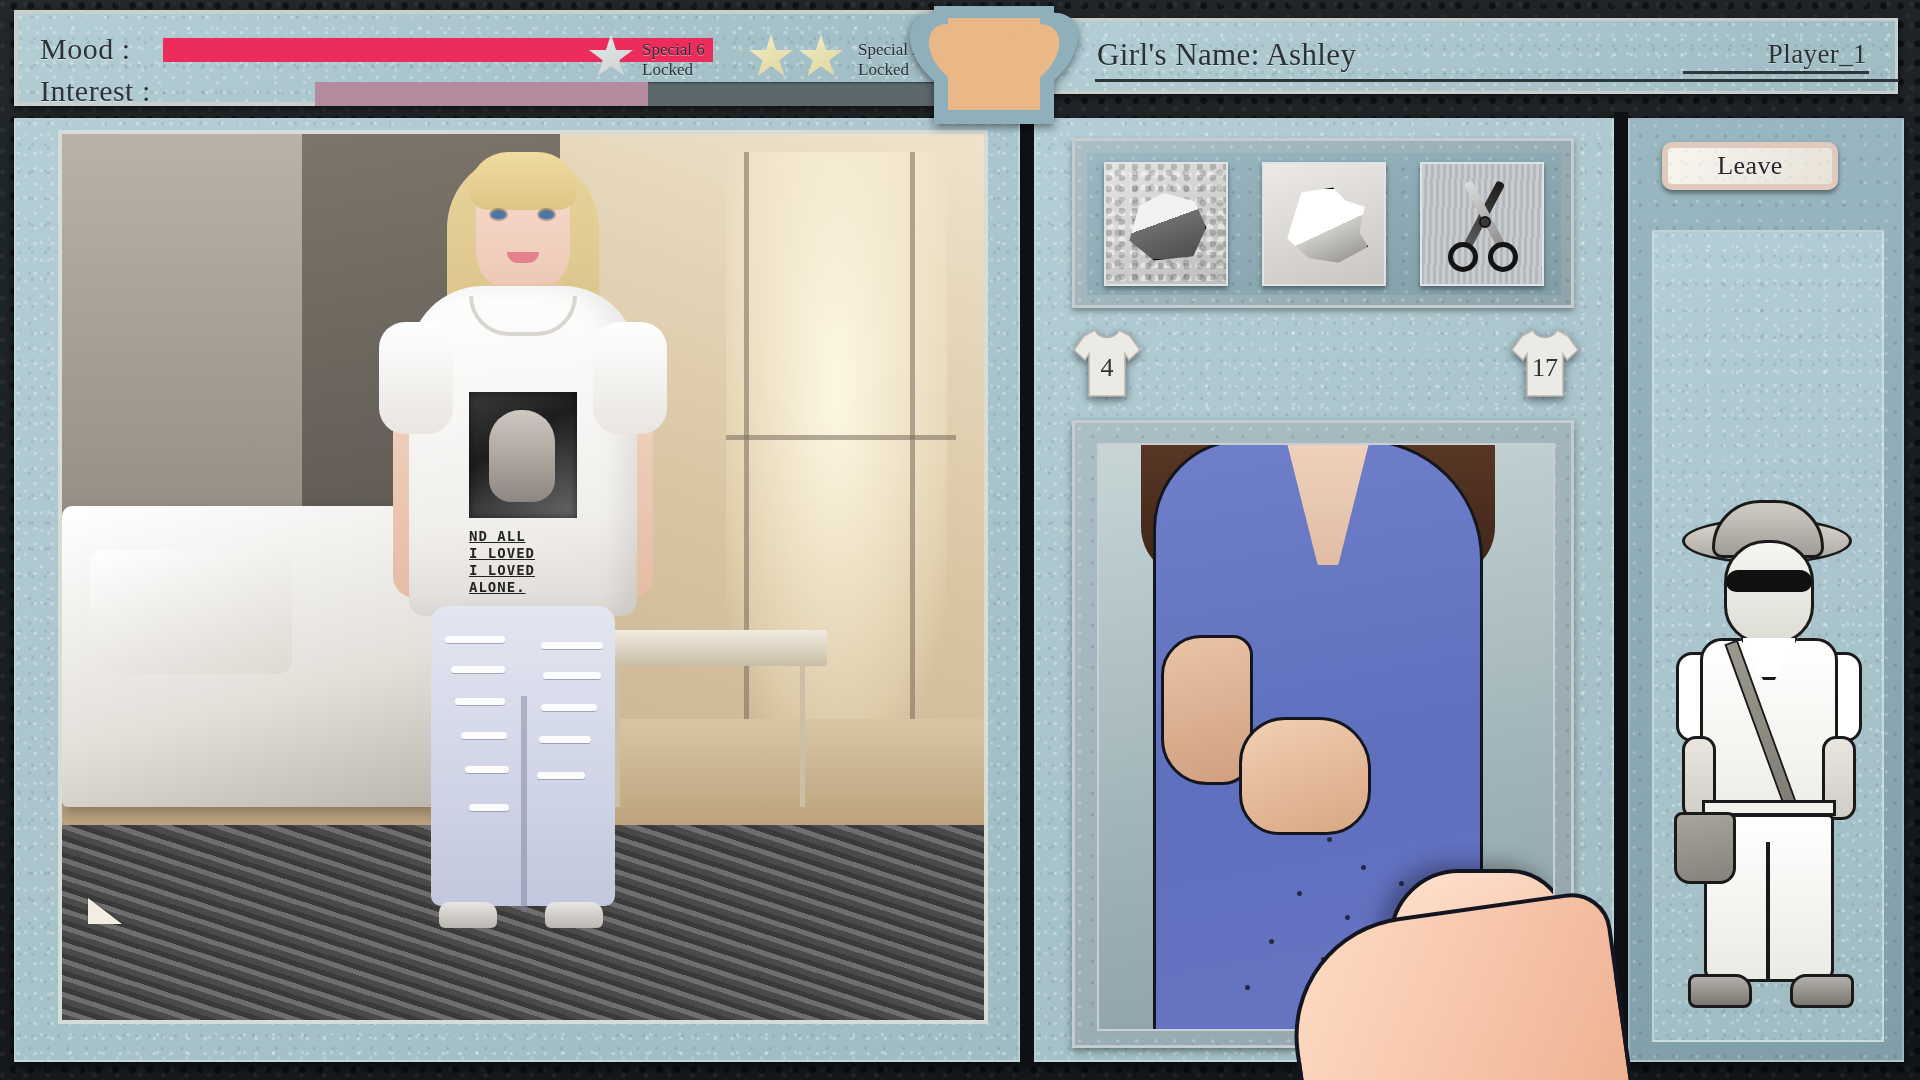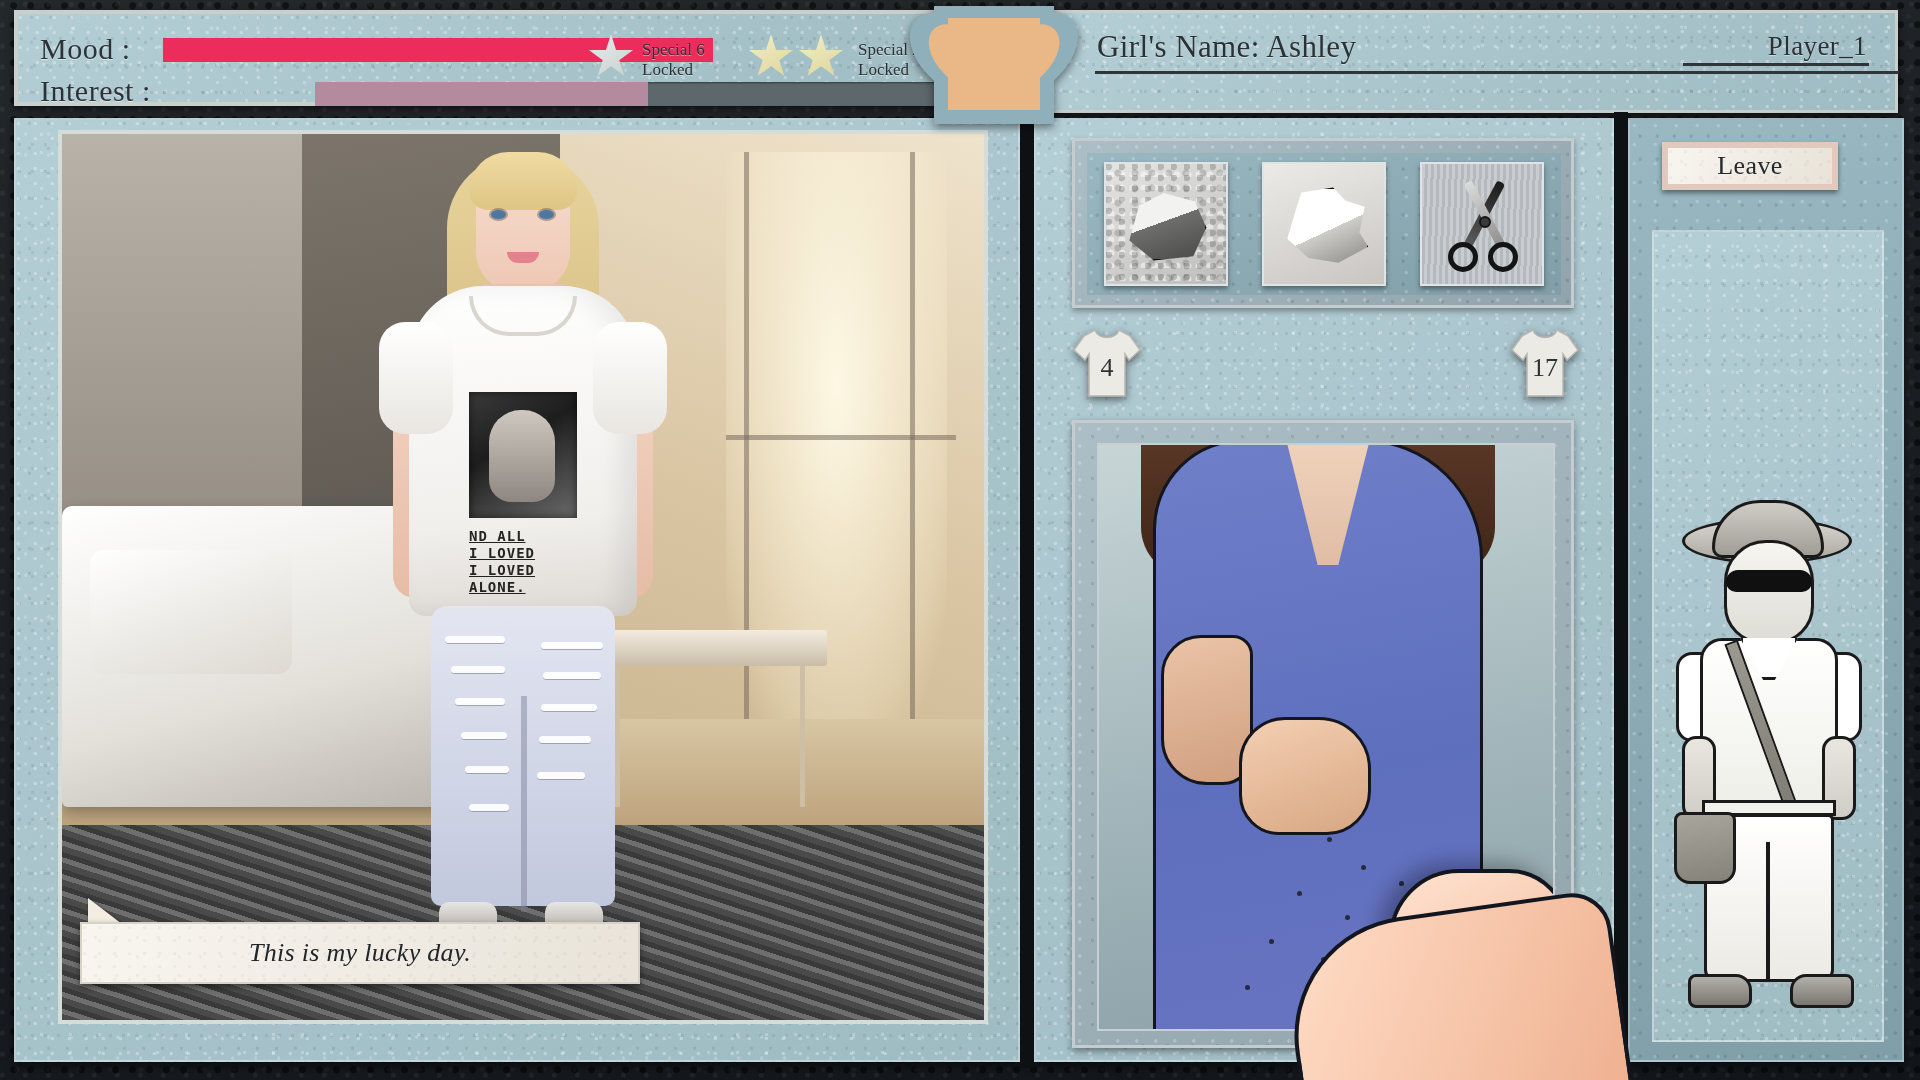--- a/index.html
+++ b/index.html
@@ -38,20 +38,21 @@
       linear-gradient(145deg, rgba(255,255,255,.14), rgba(0,0,0,.09));
     background-size:19px 17px,25px 21px,100% 100%;
   }
   .tex-paper{
     background-color:#f2ece1;
     background-image:
       radial-gradient(circle at 18% 28%, rgba(0,0,0,.035) 0 1.5px, transparent 2px),
       radial-gradient(circle at 64% 72%, rgba(0,0,0,.03) 0 1.5px, transparent 2px),
       linear-gradient(120deg, rgba(255,255,255,.5), rgba(0,0,0,.04));
     background-size:15px 13px,21px 19px,100% 100%;
+    border-radius:10px;
   }
   .tex-dark-bg{
     background-color:#1b1f22;
     background-image:
       radial-gradient(circle at 10% 20%, rgba(255,255,255,.05) 0 2px, transparent 3px),
       radial-gradient(circle at 55% 60%, rgba(255,255,255,.035) 0 2px, transparent 3px),
       radial-gradient(circle at 80% 30%, rgba(0,0,0,.5) 0 3px, transparent 4px),
       linear-gradient(170deg,#23282b,#12161a);
     background-size:23px 21px,31px 27px,17px 19px,100% 100%;
   }
@@ -104,21 +105,21 @@
     content:""; position:absolute; top:6%; width:52%; height:82%;
     border-radius:50% 50% 0 0; background:inherit;
   }
   .heart::before{ left:50%; transform:translateX(-50%) rotate(-45deg); transform-origin:0 100%; }
   .heart::after { left:50%; transform:translateX(-50%) rotate(45deg);  transform-origin:100% 100%; }
   #heart-outer{ background:#8fb0bb; filter:drop-shadow(0 3px 5px rgba(0,0,0,.5)); }
   #heart-inner{ position:absolute; left:14px; top:12px; width:92px; height:92px; background:#eab886; }
 
   
   #name-panel{
-    position:absolute; left:1034px; top:0; width:850px; height:103px;
+    position:absolute; left:1034px; top:8px; width:850px; height:76px;
     border:3px solid #c9cfcb;
     box-shadow:0 3px 7px rgba(0,0,0,.55);
   }
   #girl-name{
     position:absolute; left:46px; top:16px; font-size:31px; color:#2b3236;
     letter-spacing:.4px; text-shadow:0 1px 0 rgba(255,255,255,.4); white-space:nowrap;
   }
   #player-name{
     position:absolute; right:28px; top:18px; font-size:27px; color:#2b3236;
     letter-spacing:.4px; text-shadow:0 1px 0 rgba(255,255,255,.4); white-space:nowrap;
@@ -503,23 +504,20 @@
         <div class="rip" style="left:88px;top:596px;width:46px;"></div>
         <div class="rip" style="left:166px;top:600px;width:52px;"></div>
         <div class="rip" style="left:92px;top:630px;width:44px;"></div>
         <div class="rip" style="left:164px;top:636px;width:48px;"></div>
         <div class="rip" style="left:96px;top:668px;width:40px;"></div>
         <div class="g-shoe l"></div>
           <div class="g-shoe r"></div>
       </div>
 
       <div id="dialogue-tail"></div>
-      <div id="dialogue" class="tex-paper">
-        <span id="dialogue-text">This is my lucky day.</span>
-      </div>
 
     </div>
   </div>
 
   <div id="mid-panel" class="tex-blue">
 
     <div id="actions-frame" class="tex-grayblue">
       <div id="actions-inner" class="tex-blue-dk">
 
         <div class="action-btn ab-rock">

